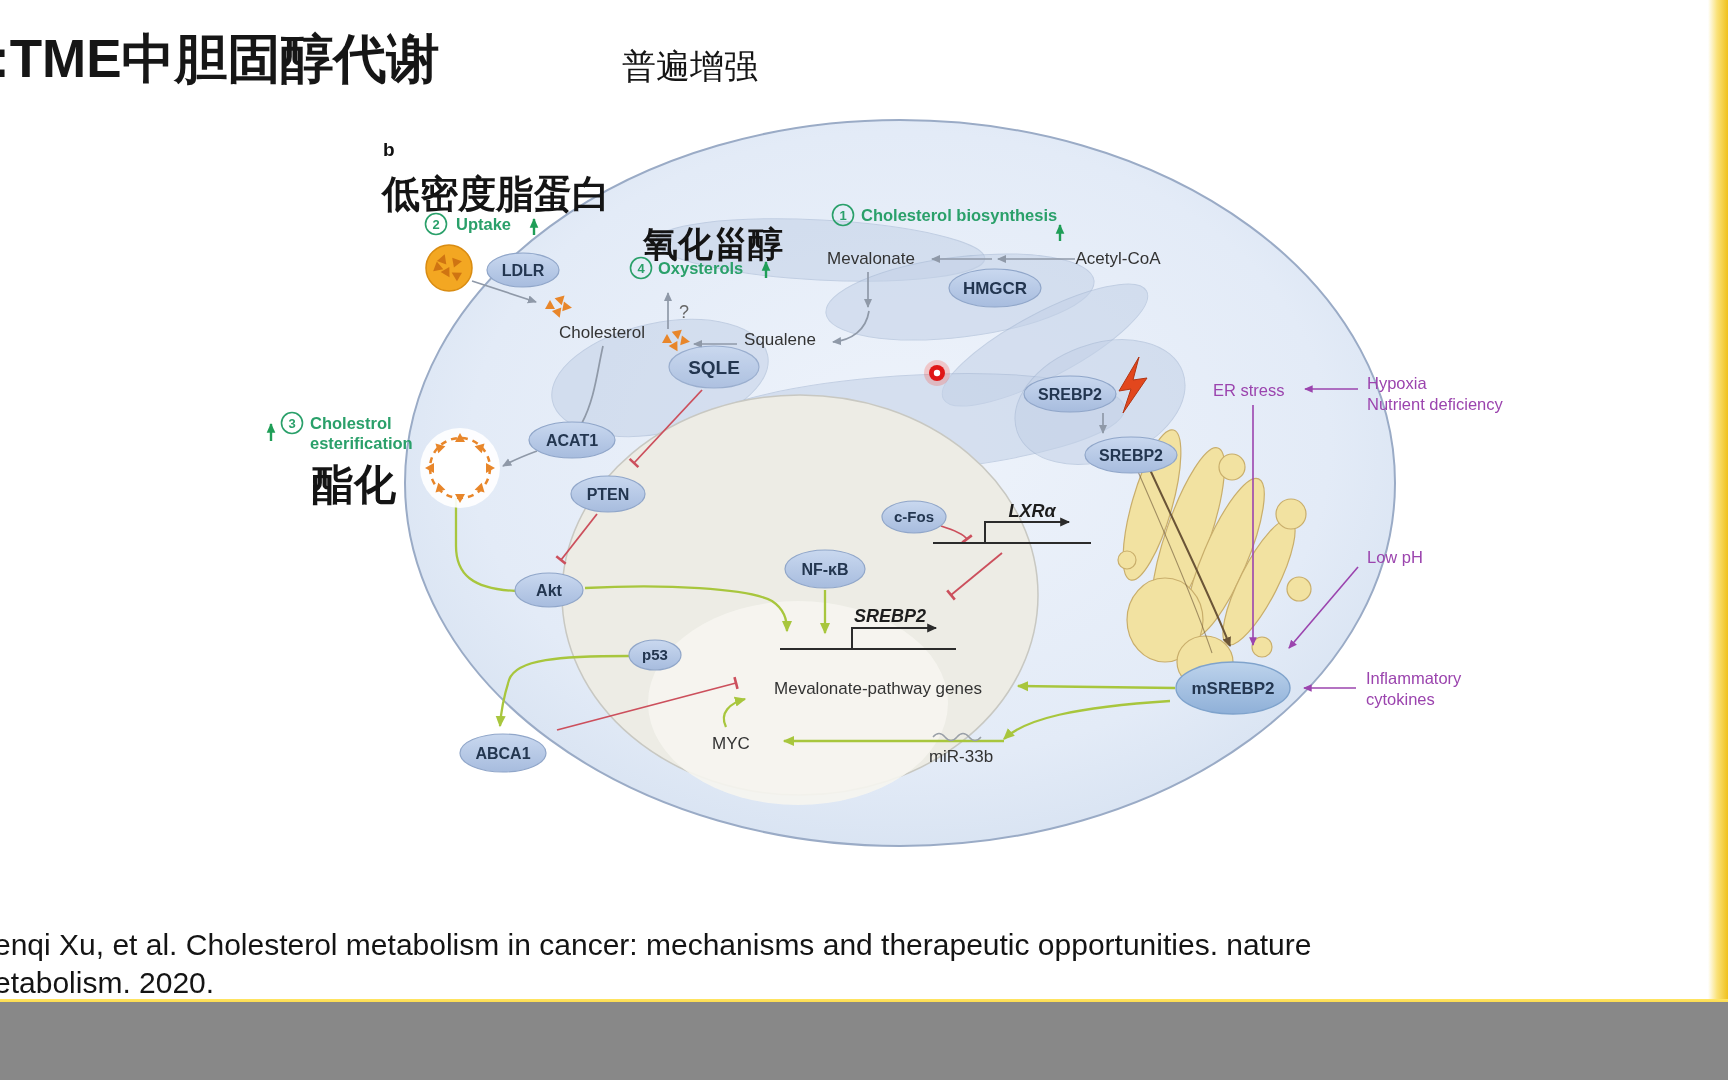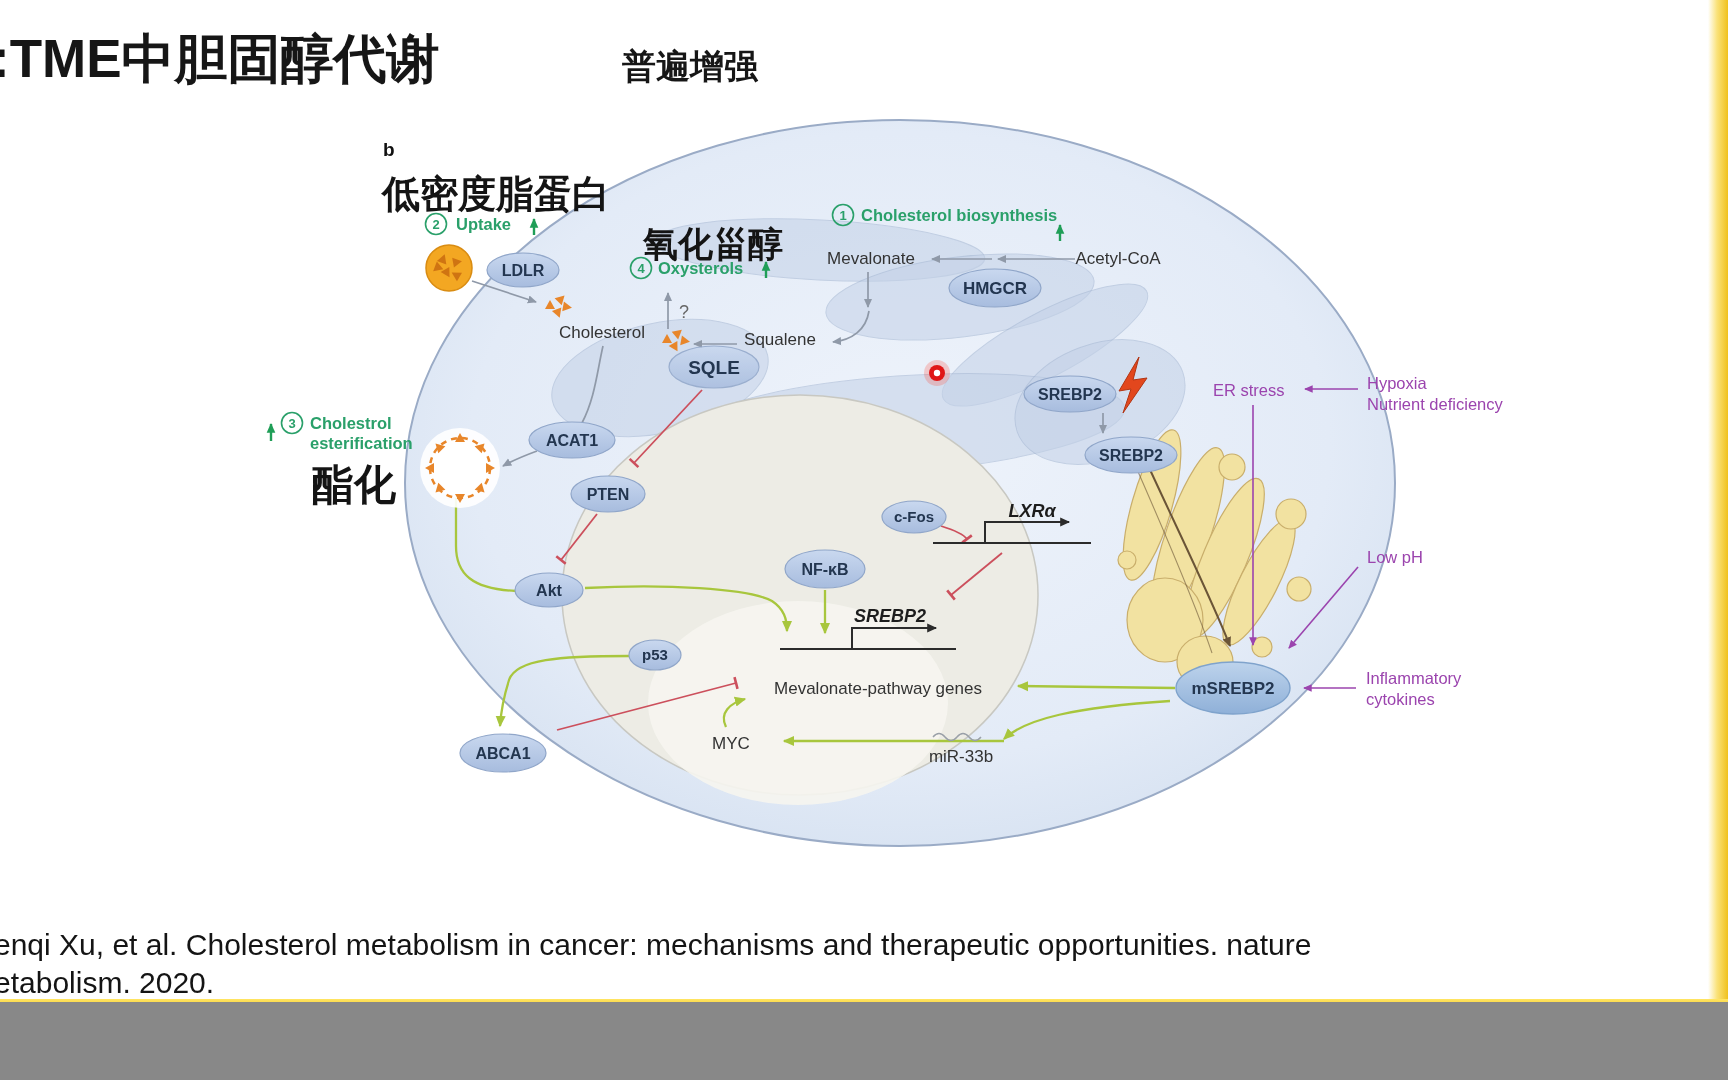--- a/index.html
+++ b/index.html
@@ -1,19 +1,19 @@
 <!DOCTYPE html>
 <html><head>
 <meta charset="utf-8">
 <style>
   html,body{margin:0;padding:0;background:#888;}
   .slide{position:relative;width:1728px;height:1002px;background:#ffffff;overflow:hidden;
          font-family:"Liberation Sans", sans-serif;}
   .title{position:absolute;left:-8px;top:24px;font-size:53px;font-weight:700;color:#161616;white-space:nowrap;}
-  .subtitle{position:absolute;left:622px;top:44px;font-size:34px;font-weight:700;color:#161616;white-space:nowrap;}
+  .subtitle{position:absolute;left:622px;top:44px;font-size:34px;font-weight:400;color:#161616;white-space:nowrap;}
   .cite{position:absolute;left:-6px;color:#141414;font-size:30px;white-space:nowrap;}
   .cite1{top:928px;} .cite2{top:966px;}
   .stripe{position:absolute;left:0;right:0;top:999px;height:11px;
           background:linear-gradient(#ffe564,#f5c41a);}
   .footer{position:absolute;left:0;right:0;top:1010px;height:70px;background:#f0921e;}
   .goldbar{position:absolute;right:0;top:0;width:20px;height:1000px;
            background:linear-gradient(90deg,rgba(255,248,210,0),#fae27a 45%,#f0c11d);}
   svg.fig{position:absolute;left:0;top:0;}
 
   

